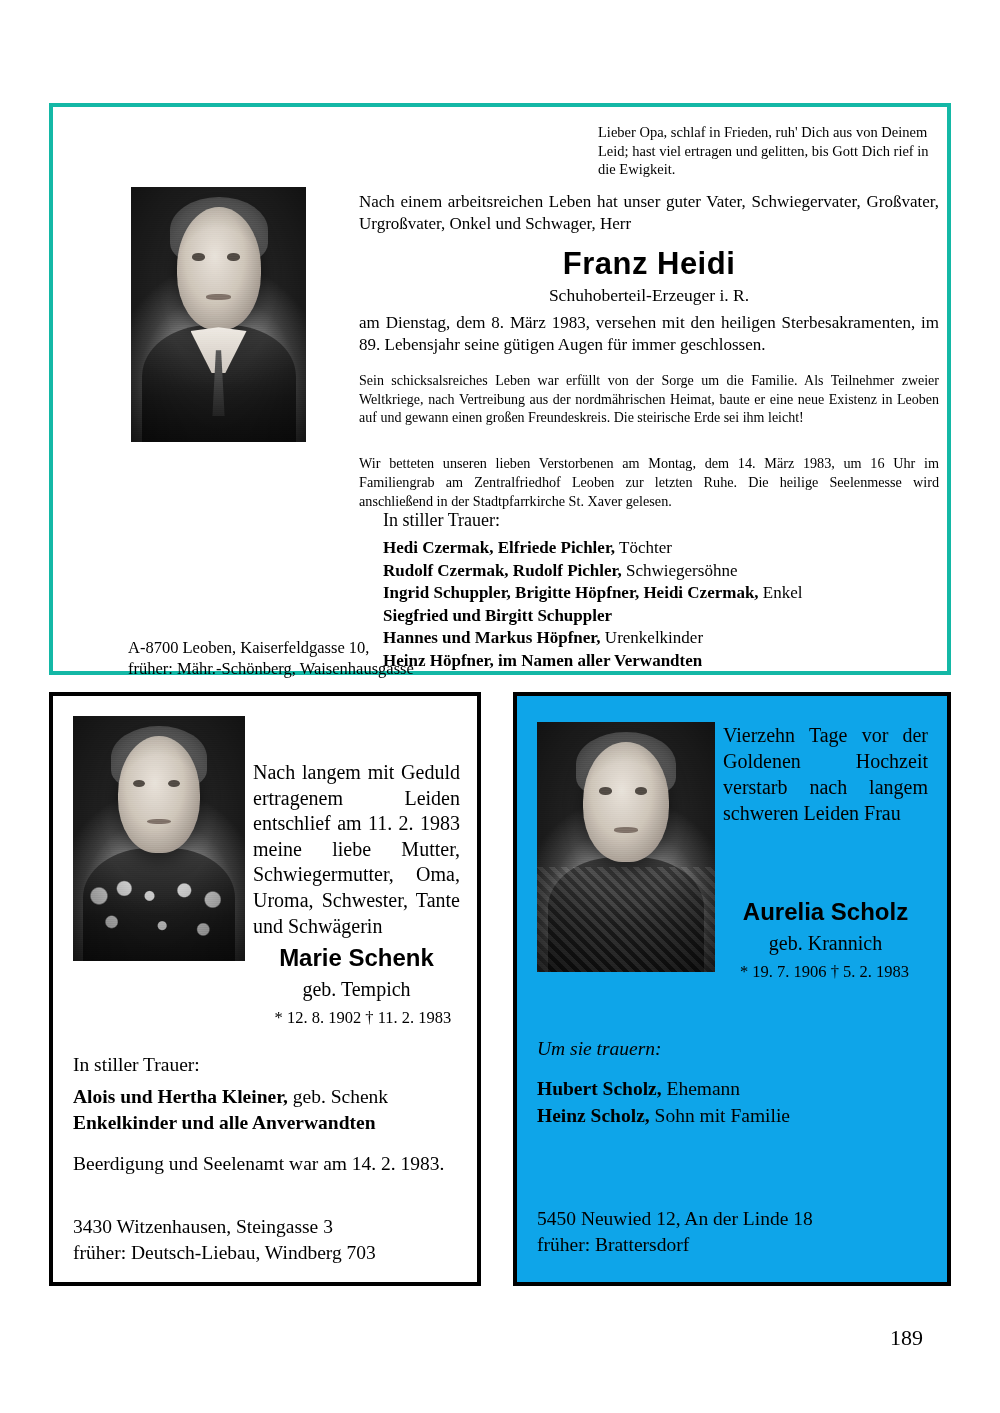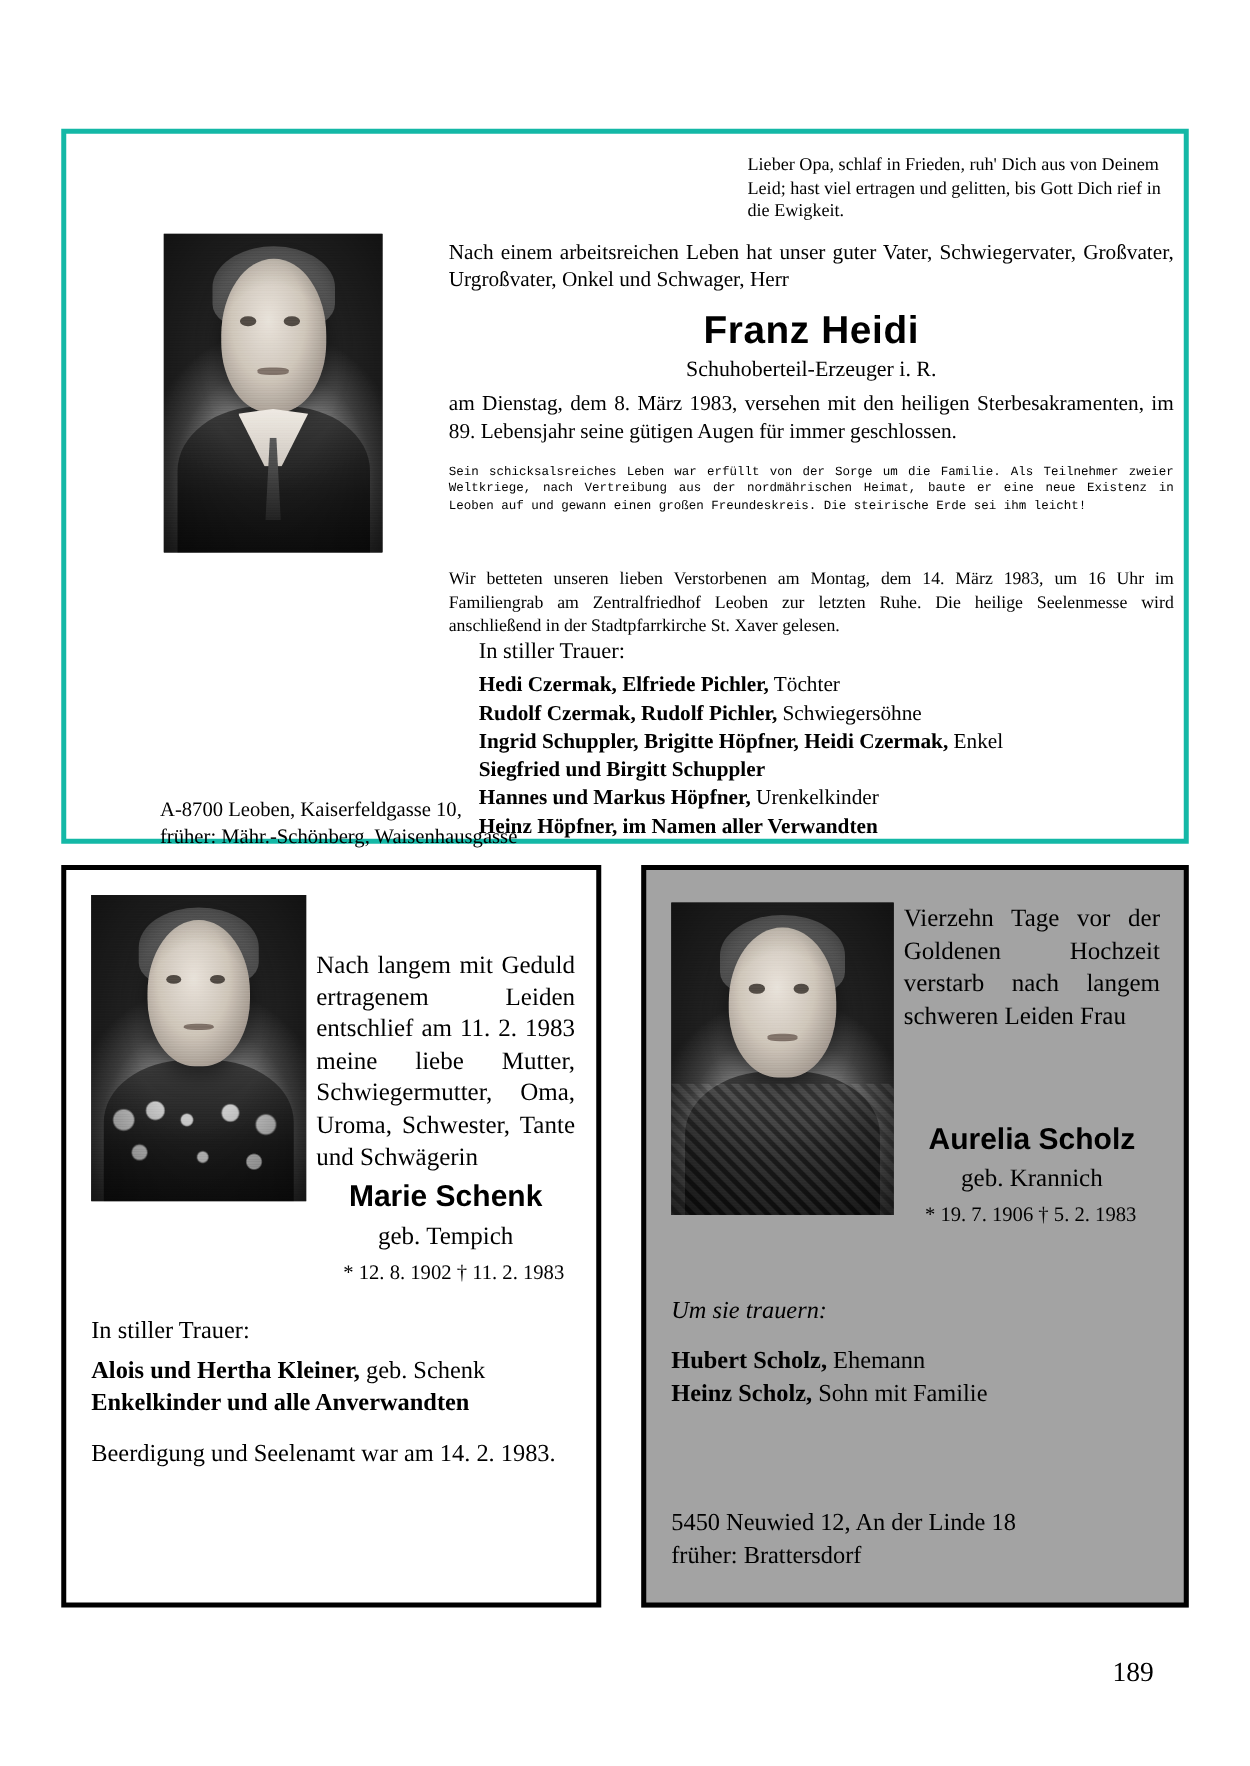--- a/index.html
+++ b/index.html
@@ -91,24 +91,23 @@
     width: 580px;
     font-size: 17px;
     line-height: 1.32;
     text-align: justify;
   }
   .biography {
     position: absolute;
     left: 306px;
     top: 265px;
     width: 580px;
-    font-size: 10px;
+    font-size: 14px;
     line-height: 1.33;
     text-align: justify;
-    font-family: Liberation Mono, monospace;
   }
   .funeral {
     position: absolute;
     left: 306px;
     top: 347px;
     width: 580px;
     font-size: 14.2px;
     line-height: 1.33;
     text-align: justify;
   }
@@ -226,21 +225,21 @@
 
   
   .notice-br {
     position: absolute;
     left: 513px;
     top: 692px;
     width: 438px;
     height: 594px;
     border: 4px solid #000;
     box-sizing: border-box;
-    background: #a3a3a3;
+    background: #0ea5e9;
   }
   .portrait-br {
     position: absolute;
     left: 20px;
     top: 26px;
     width: 178px;
     height: 250px;
     background: #2b2b2b;
     overflow: hidden;
   }
@@ -504,20 +503,24 @@
 
     <div class="bl-mourn-head">In stiller Trauer:</div>
 
     <div class="bl-mourners">
       <div><b>Alois und Hertha Kleiner,</b><span> geb. Schenk</span></div>
       <div><b>Enkelkinder und alle Anverwandten</b><span></span></div>
     </div>
 
     <div class="bl-funeral">Beerdigung und Seelenamt war am 14. 2. 1983.</div>
 
+    <div class="bl-address">
+      <div>3430 Witzenhausen, Steingasse 3</div>
+      <div>früher: Deutsch-Liebau, Windberg 703</div>
+    </div>
 
   </div>
 
   <div class="notice-br">
 
     <div class="portrait-br">
       <div class="ph-bg"></div>
       <div class="ph-body"></div>
       <div class="ph-check"></div>
       <div class="ph-hair"></div>

